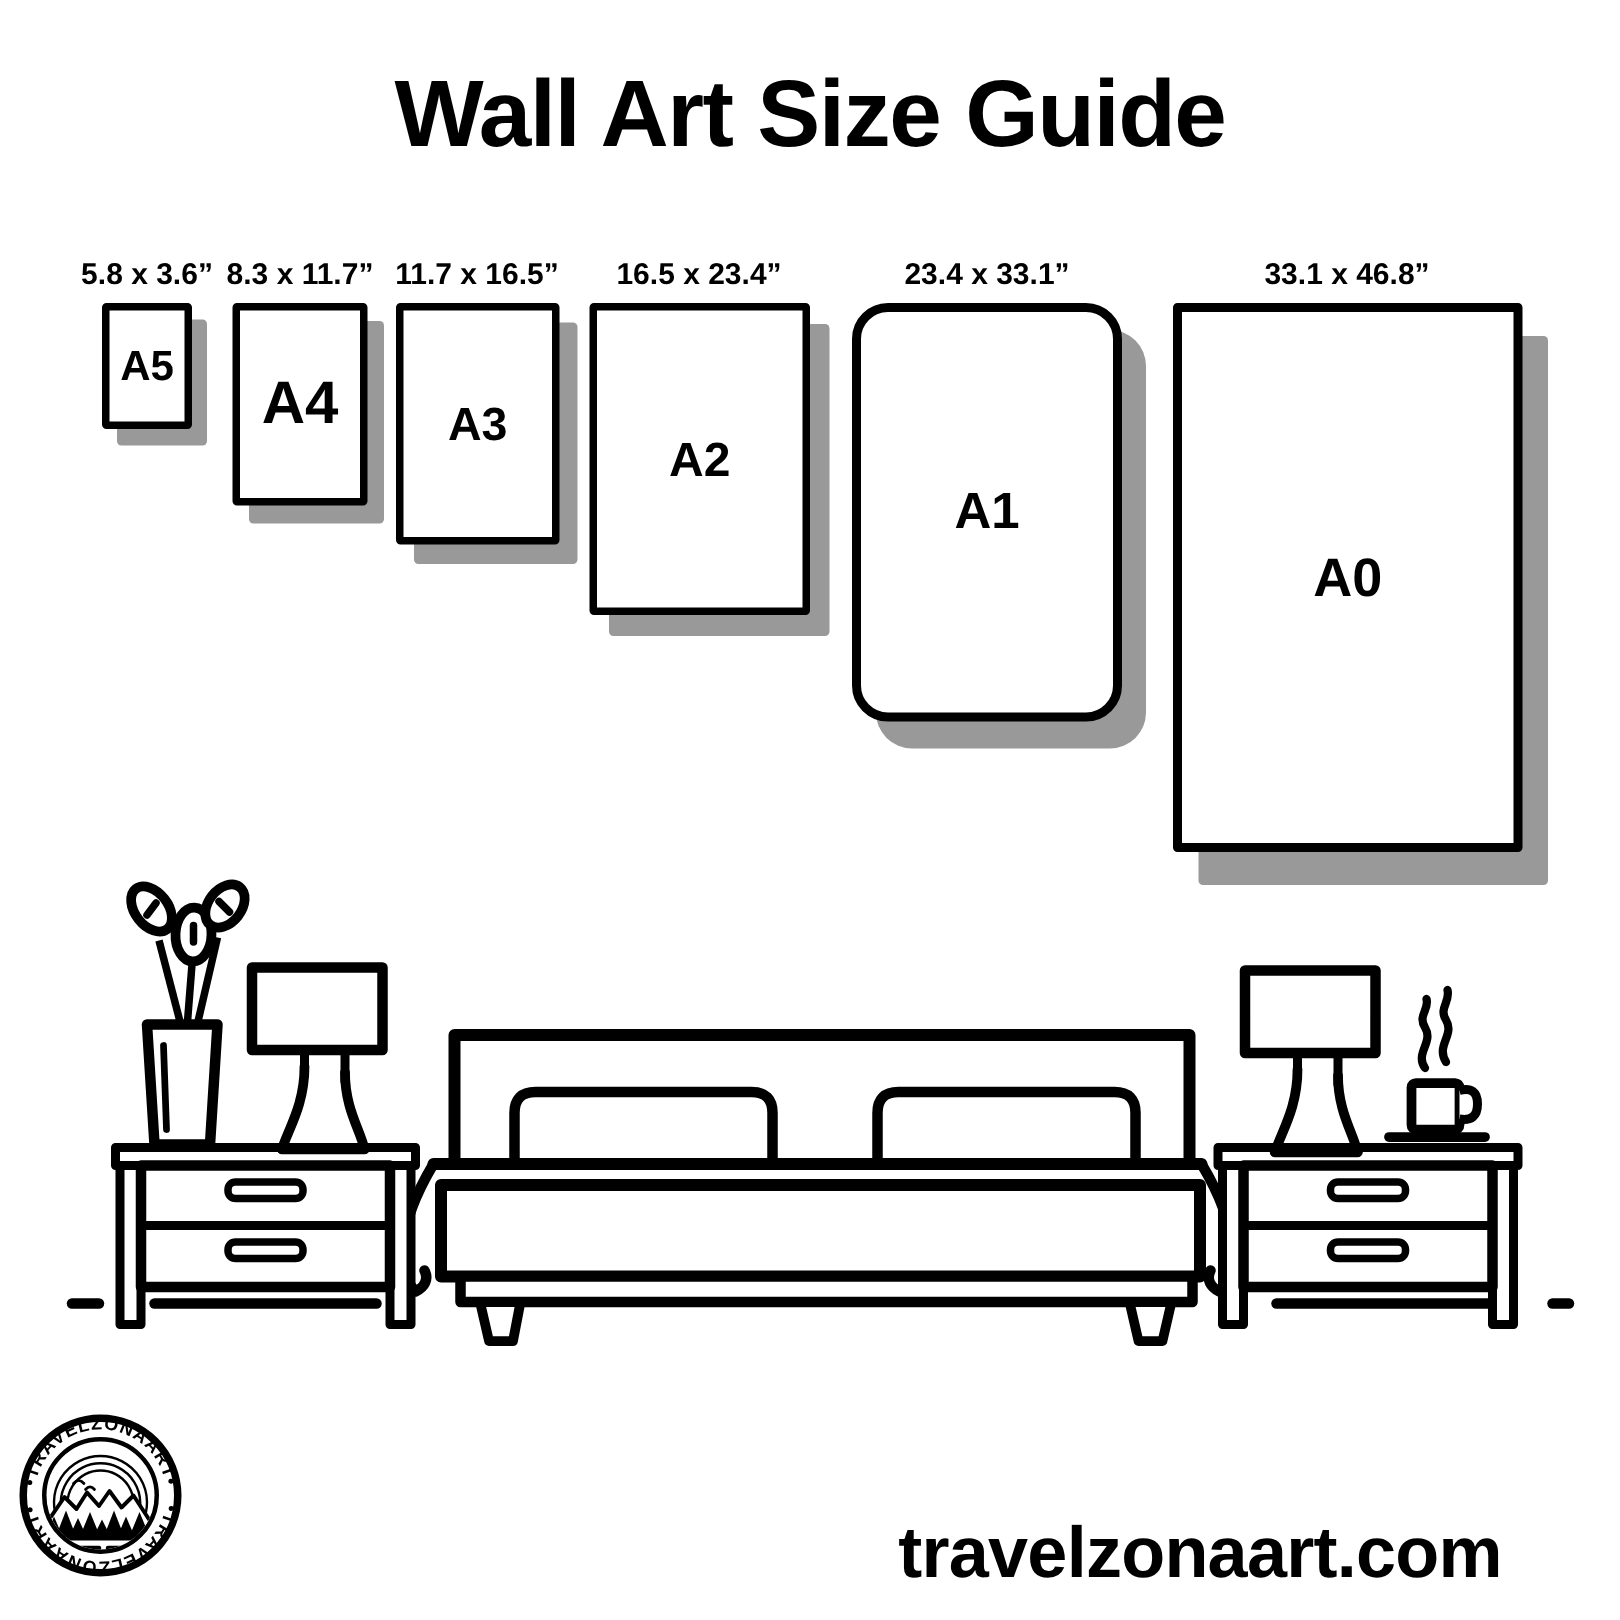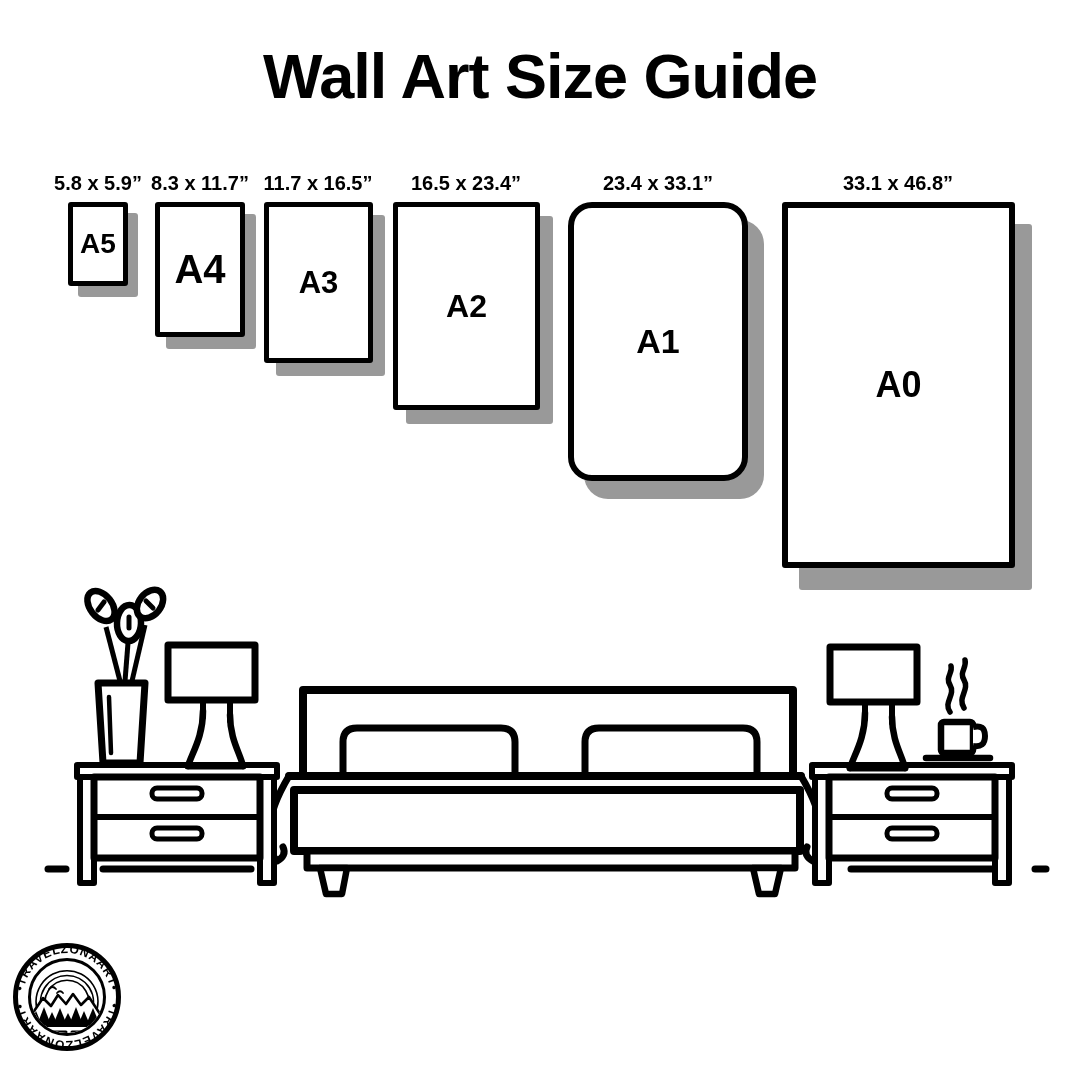--- a/index.html
+++ b/index.html
@@ -30,21 +30,21 @@
   }
   svg * { vector-effect:none; }
 </style>
 </head>
 <body>
 
 <div id="poster">
 
   <div class="title">Wall Art Size Guide</div>
 
-  <div class="dim-label" style="left:98px;">5.8 x 5.9”</div>
+  <div class="dim-label" style="left:98px;">5.8 x 3.6”</div>
   <div class="dim-label" style="left:200px;">8.3 x 11.7”</div>
   <div class="dim-label" style="left:318px;">11.7 x 16.5”</div>
   <div class="dim-label" style="left:466px;">16.5 x 23.4”</div>
   <div class="dim-label" style="left:658px;">23.4 x 33.1”</div>
   <div class="dim-label" style="left:898px;">33.1 x 46.8”</div>
 
   <div class="paper" style="left:68px;  top:202px; width:60px;  height:84px;  font-size:28px; box-shadow:10px 11px 0 0 #999999;">
     <span>A5</span>
   </div>
   <div class="paper" style="left:155px; top:202px; width:90px;  height:135px; font-size:40px; box-shadow:11px 12px 0 0 #999999;">
@@ -175,14 +175,15 @@
       </g>
     </g>
     <text font-family="Liberation Sans, sans-serif" font-size="12" font-weight="bold" letter-spacing="0.8" fill="#000" text-anchor="middle">
       <textPath href="#logoTextCircle" startOffset="25%">•TRAVELZONAART•</textPath>
     </text>
     <text font-family="Liberation Sans, sans-serif" font-size="12" font-weight="bold" letter-spacing="0.8" fill="#000" text-anchor="middle">
       <textPath href="#logoTextCircle" startOffset="75%">•TRAVELZONAART•</textPath>
     </text>
   </svg>
 
+  <div class="site">travelzonaart.com</div>
 
 </div>
 
 </body></html>

